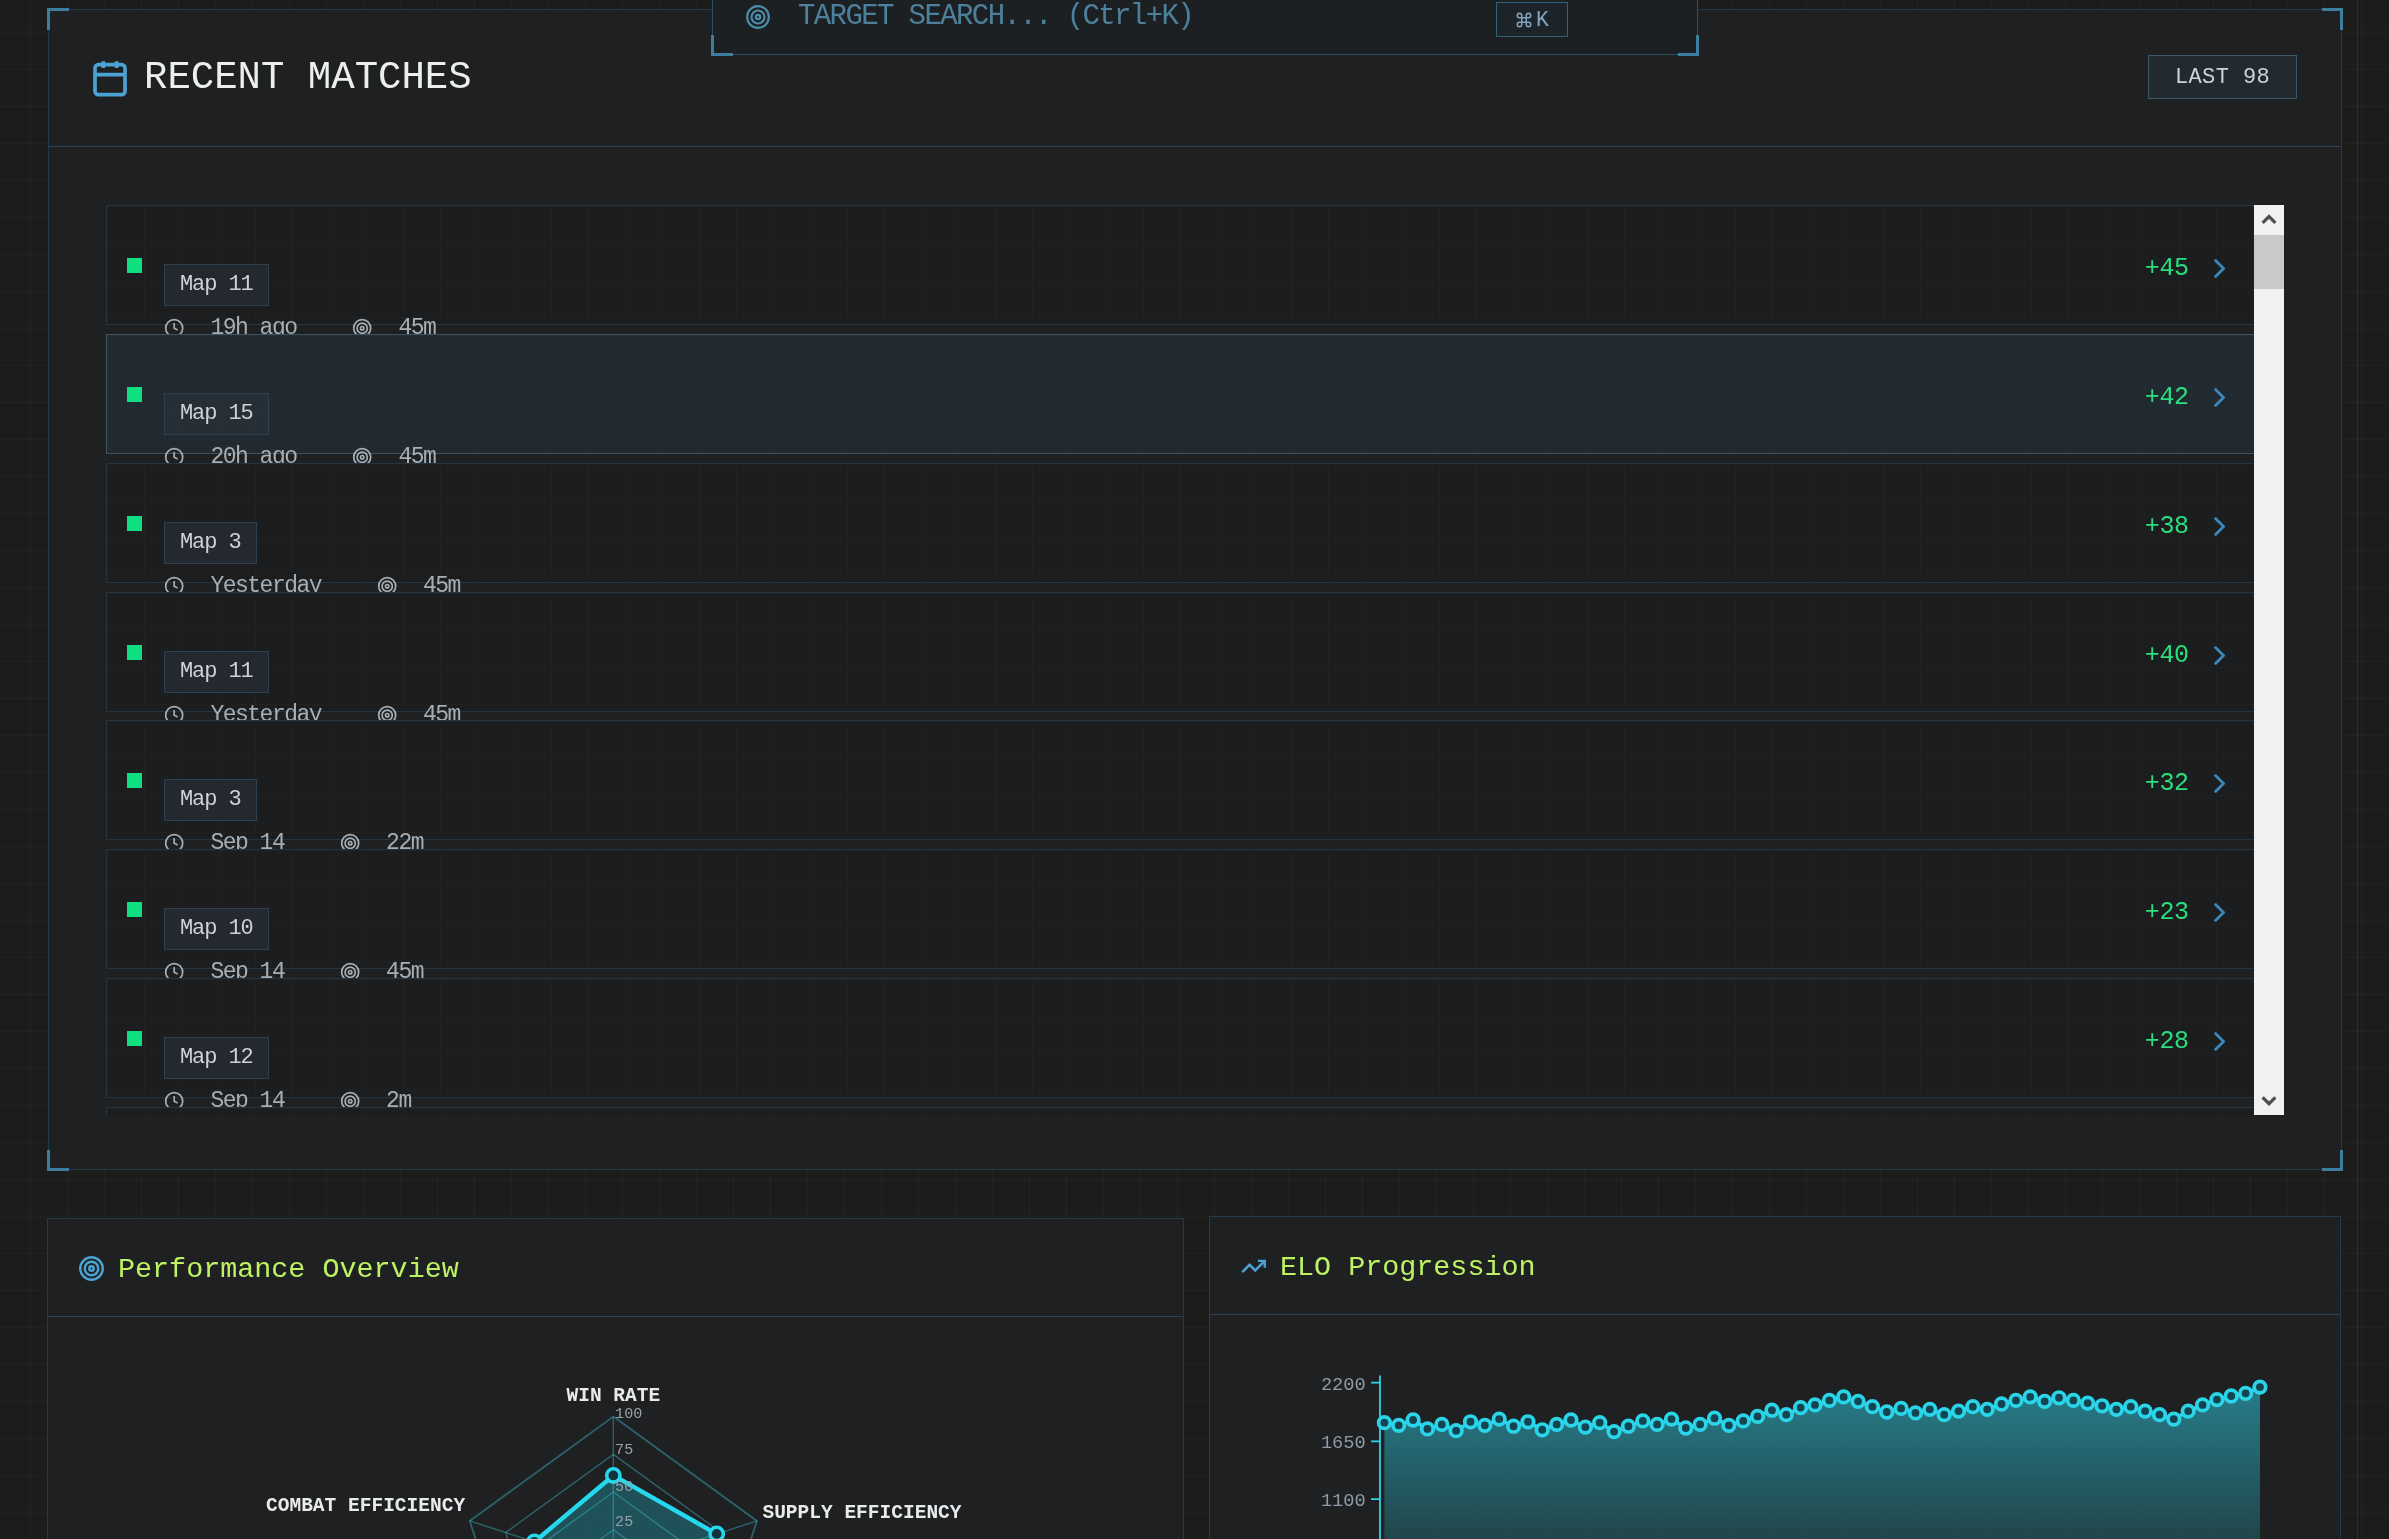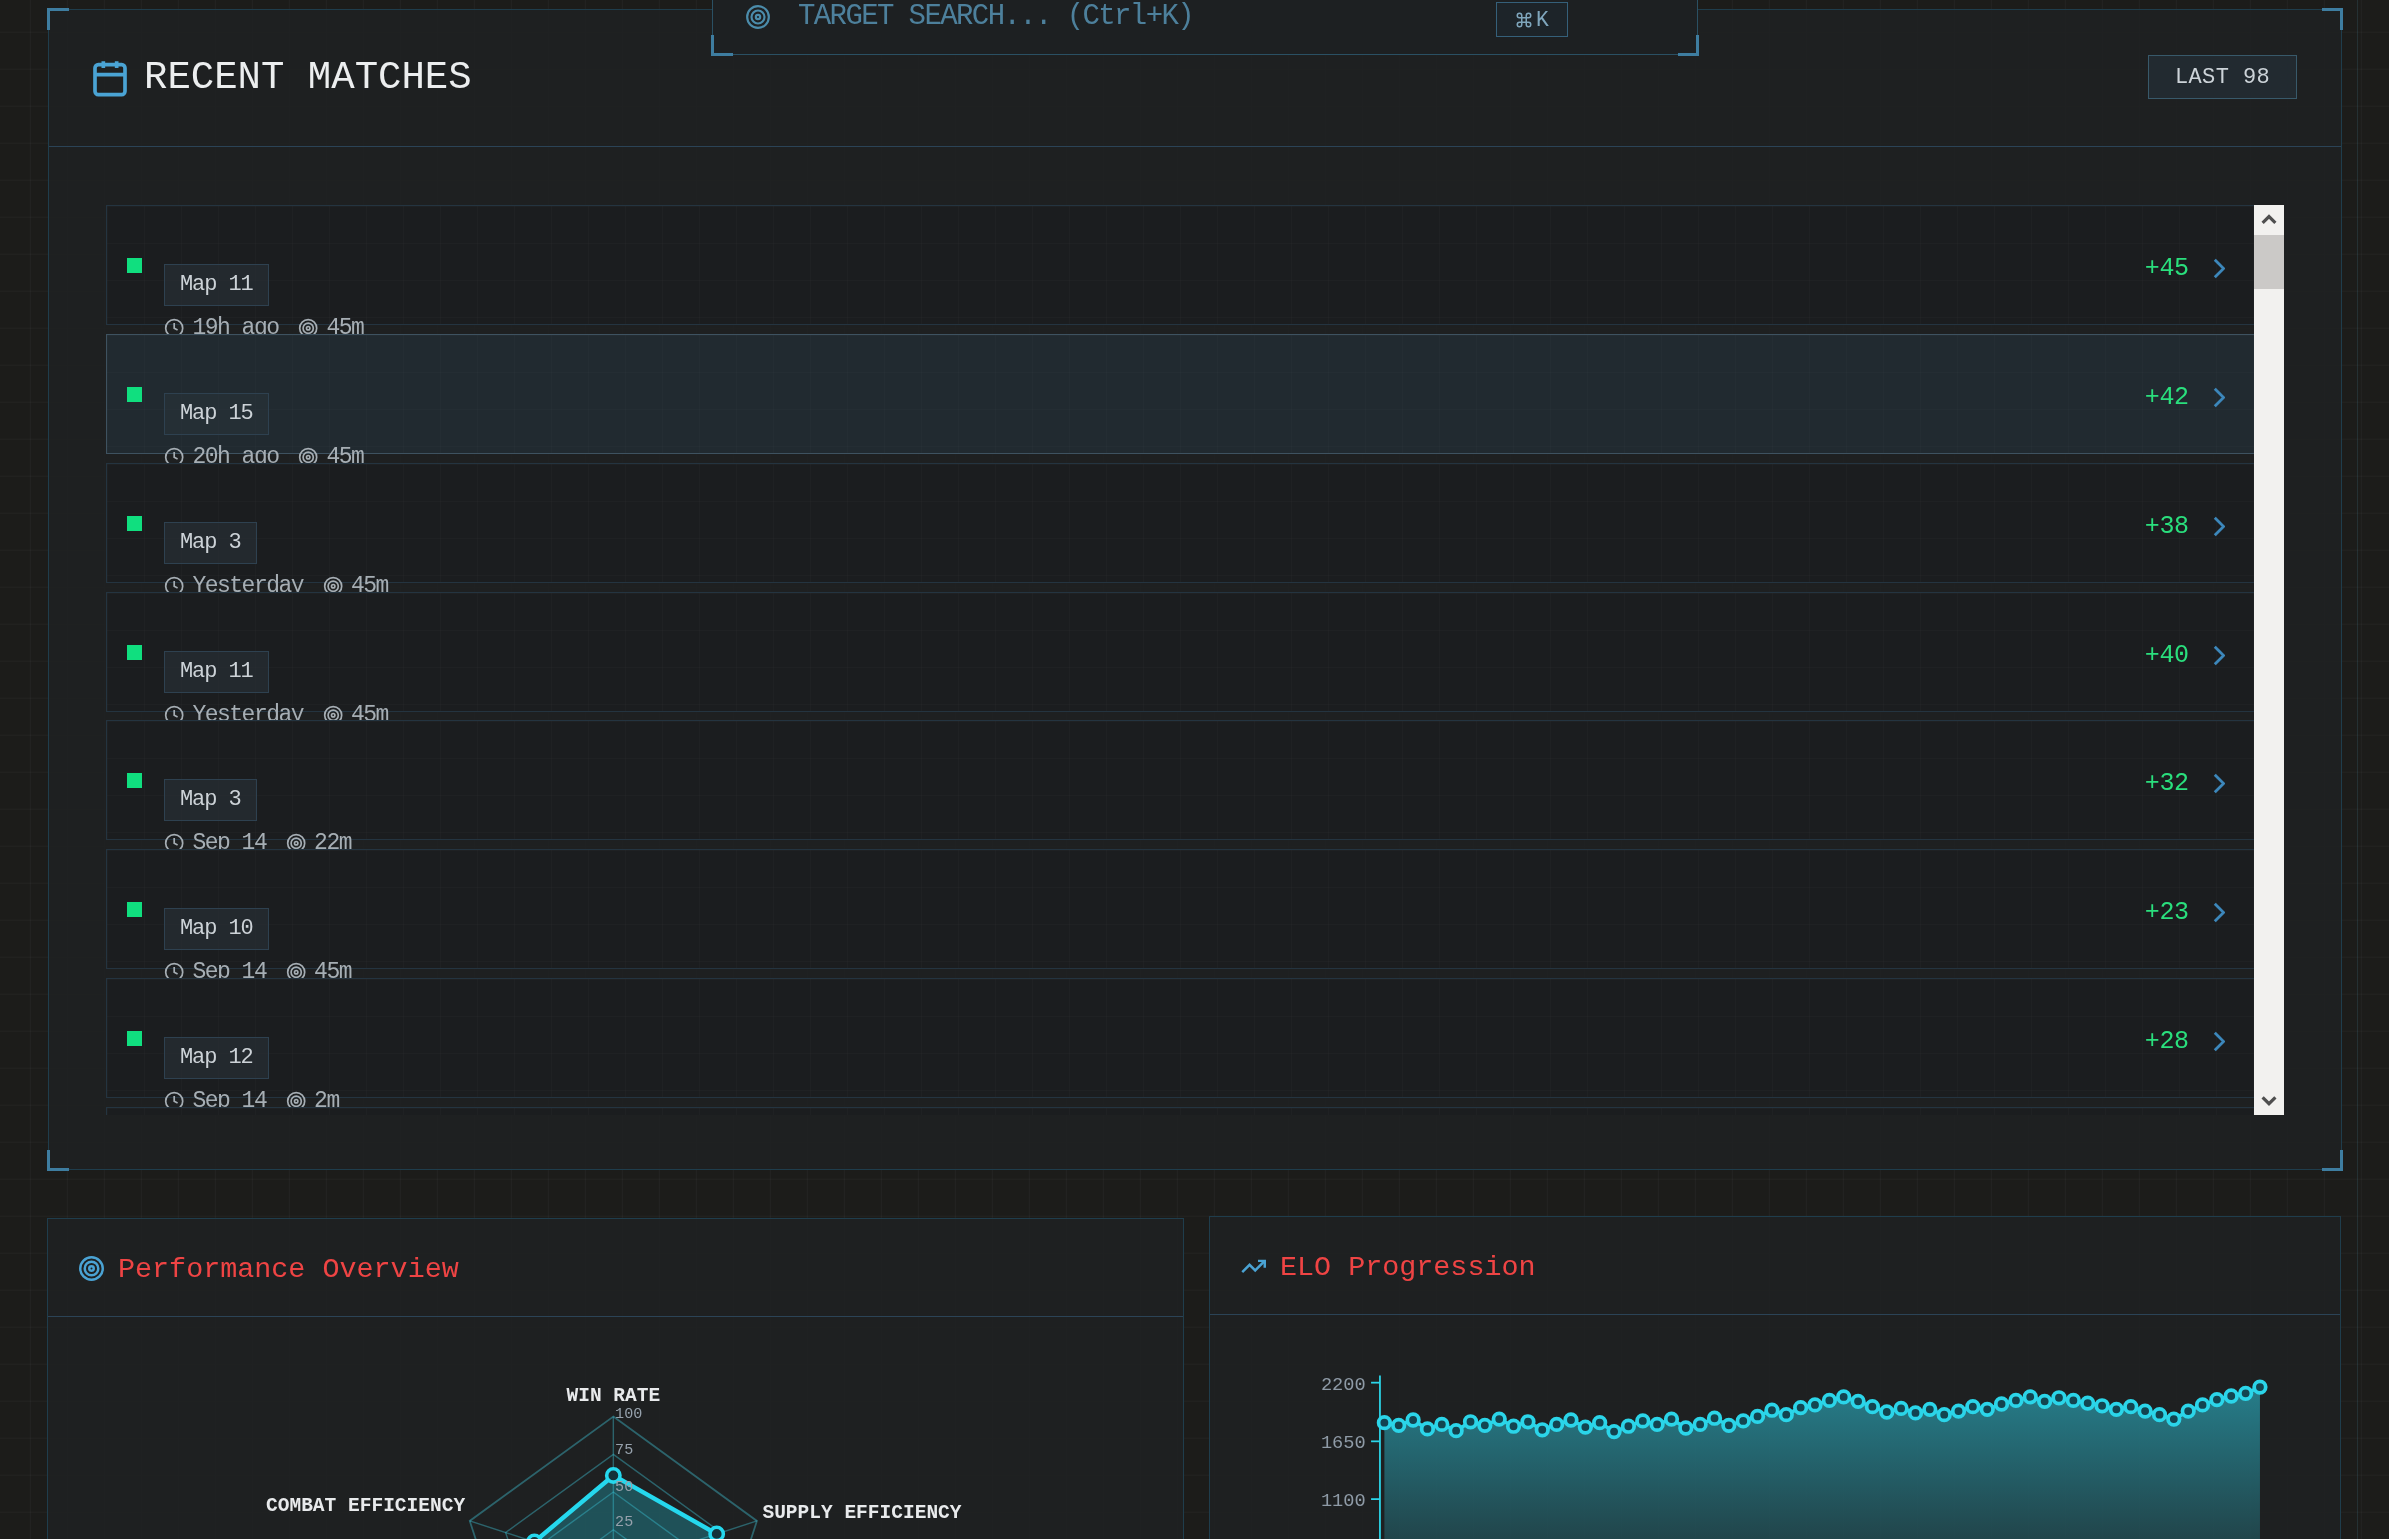--- a/index.html
+++ b/index.html
@@ -34,40 +34,40 @@
 .last { position:absolute; right:44px; top:45px; width:149px; height:44px; border:1.8px solid #38596a; background:#222a30; color:#ccd3d8; font-size:22px; display:flex; align-items:center; justify-content:center; letter-spacing:0.4px; }
 
 
 .list { position:absolute; left:57px; top:195px; width:2149px; height:910px; overflow:hidden; }
 .row { position:absolute; left:0; width:2149px; height:120px; background-color:#1b1d1f; border:1.3px solid #243440; background-image:linear-gradient(rgba(255,255,255,0.015) 0.9px, transparent 0.9px),linear-gradient(90deg, rgba(255,255,255,0.015) 0.9px, transparent 0.9px); background-size:37px 37px; }
 .row.hi { background-color:#212a30; border:1.8px solid #3e5260; }
 .row.sliver { height:8px; border-bottom:none; }
 .sq { position:absolute; left:19.5px; top:52px; width:15px; height:15px; background:#10df7f; }
 .info { position:absolute; left:57px; top:20.4px; }
 .chip { display:inline-block; height:42px; line-height:39px; padding:0 15px; border:1.8px solid #2e4150; background:rgba(42,51,58,0.55); color:#ccd2d7; font-size:22px; letter-spacing:-1.1px;margin-top:38px; }
-.time { display:flex; align-items:center; margin-top:9px; color:#a6aeb4; font-size:23px; letter-spacing:-1.5px; }
+.time { display:flex; align-items:center; margin-top:9px; color:#a6aeb4; font-size:23px; letter-spacing:-1.5px;gap:18px; }
 .ic { width:20.4px; height:20.4px; stroke:#a6aeb4; fill:none; stroke-width:2; margin-right:8px; }
 .time .gap { width:19.5px; }
 .right { position:absolute; right:29px; top:0; height:100%; display:flex; align-items:center; padding-top:7.1px; }
 .val { color:#2adf7d; font-size:25px; letter-spacing:-0.4px; margin-right:24px; }
 .chev { width:12.4px; height:23px; stroke:#3c87bb; fill:none; stroke-width:3.2; }
 
 
 .sbar { position:absolute; left:2205px; top:195px; width:30px; height:910px; background:#f2f1ef; }
 .sbar .thumb { position:absolute; left:0; top:30px; width:30px; height:54px; background:#cbc9c7; }
 .sbar svg { position:absolute; left:6.2px; width:18px; height:14.2px; stroke:#4f4f4f; fill:none; stroke-width:4.5; }
 .sbar .up { top:8px; }
 .sbar .dn { bottom:8px; }
 
 
 #perf { left:47px; top:1218px; width:1137px; height:462px; }
 #elo  { left:1209px; top:1216px; width:1132px; height:464px; }
 .phead2 { position:absolute; left:0; right:0; top:0; height:98px; border-bottom:0.9px solid #2b4356; }
 .phead2 .hic { position:absolute; left:30px; top:36px; width:27px; height:27px; stroke:#4aa3d4; fill:none; stroke-width:2.2; }
-.phead2 h2 { position:absolute; left:70px; top:34px; font-size:28.4px; font-weight:400; color:#ef4444; letter-spacing:0; }
+.phead2 h2 { position:absolute; left:70px; top:34px; font-size:28.4px; font-weight:400; color:#bef264; letter-spacing:0; }
 .csvg { position:absolute; }
 text { font-family:"Liberation Mono",monospace; }
 </style></head>
 <body>
 <div class="grid"></div>
 <div class="vline" style="left:2357px"></div>
 
 <div class="search">
   <div class="br bl" style="left:-1.8px; bottom:-1.8px;"></div>
   <div class="br brr" style="right:-1.8px; bottom:-1.8px;"></div>

